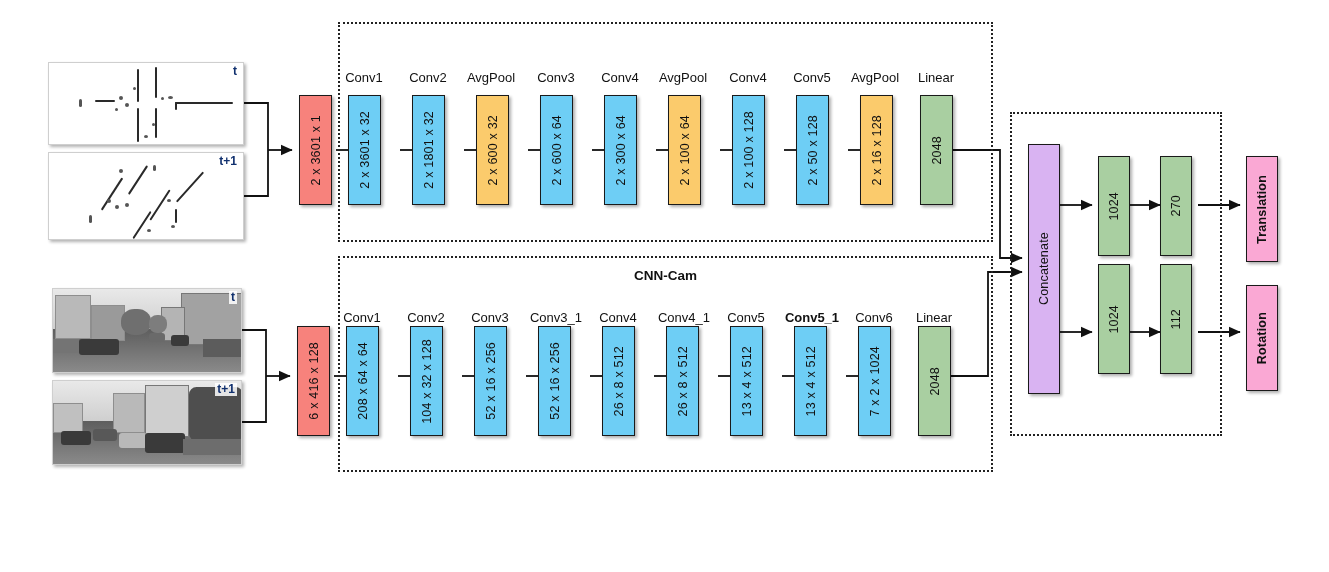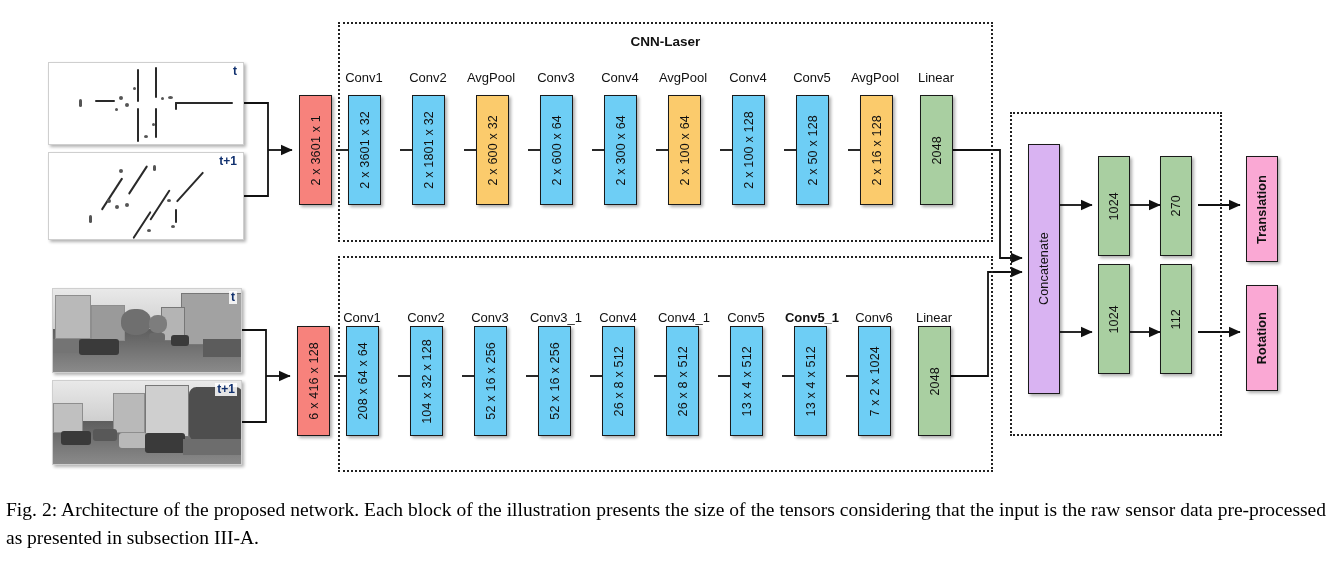--- a/index.html
+++ b/index.html
@@ -248,23 +248,23 @@
       <path d="M1130,205 L1160,205" marker-end="url(#ah)"></path>
       <path d="M1198,205 L1240,205" marker-end="url(#ah)"></path>
 
       <path d="M1060,332 L1092,332" marker-end="url(#ah)"></path>
       <path d="M1130,332 L1160,332" marker-end="url(#ah)"></path>
       <path d="M1198,332 L1240,332" marker-end="url(#ah)"></path>
     </g>
   </svg>
 
   <div class="group" style="left:338px; top:22px; width:655px; height:220px;"></div>
-  <div class="group-title" style="left:338px; top:34px; width:655px;">CNN-Laser</div>
 
   <div class="group" style="left:338px; top:256px; width:655px; height:216px;"></div>
+  <div class="group-title" style="left:338px; top:268px; width:655px;">CNN-Cam</div>
 
   <div class="group" style="left:1010px; top:112px; width:212px; height:324px;"></div>
 
   <div class="blk c-red" style="left:299px; top:95px; width:33px; height:110px;">
     <span class="vtext">2 x 3601 x 1</span>
   </div>
 
   <div class="toplabel" style="left:326px; top:70px; width:76px;">Conv1</div>
   <div class="blk c-blue" style="left:348px; top:95px; width:33px; height:110px;">
     <span class="vtext">2 x 3601 x 32</span>
@@ -387,15 +387,14 @@
     <span class="vtext">112</span>
   </div>
 
   <div class="blk c-pink bold" style="left:1246px; top:156px; width:32px; height:106px;">
     <span class="vtext">Translation</span>
   </div>
   <div class="blk c-pink bold" style="left:1246px; top:285px; width:32px; height:106px;">
     <span class="vtext">Rotation</span>
   </div>
 
-  <div id="caption">Fig. 2: Architecture of the proposed network. Each block of the illustration presents the size of the tensors considering that the input is the raw sensor data pre-processed as presented in subsection III-A.</div>
 
 </div>
 
 </body></html>

